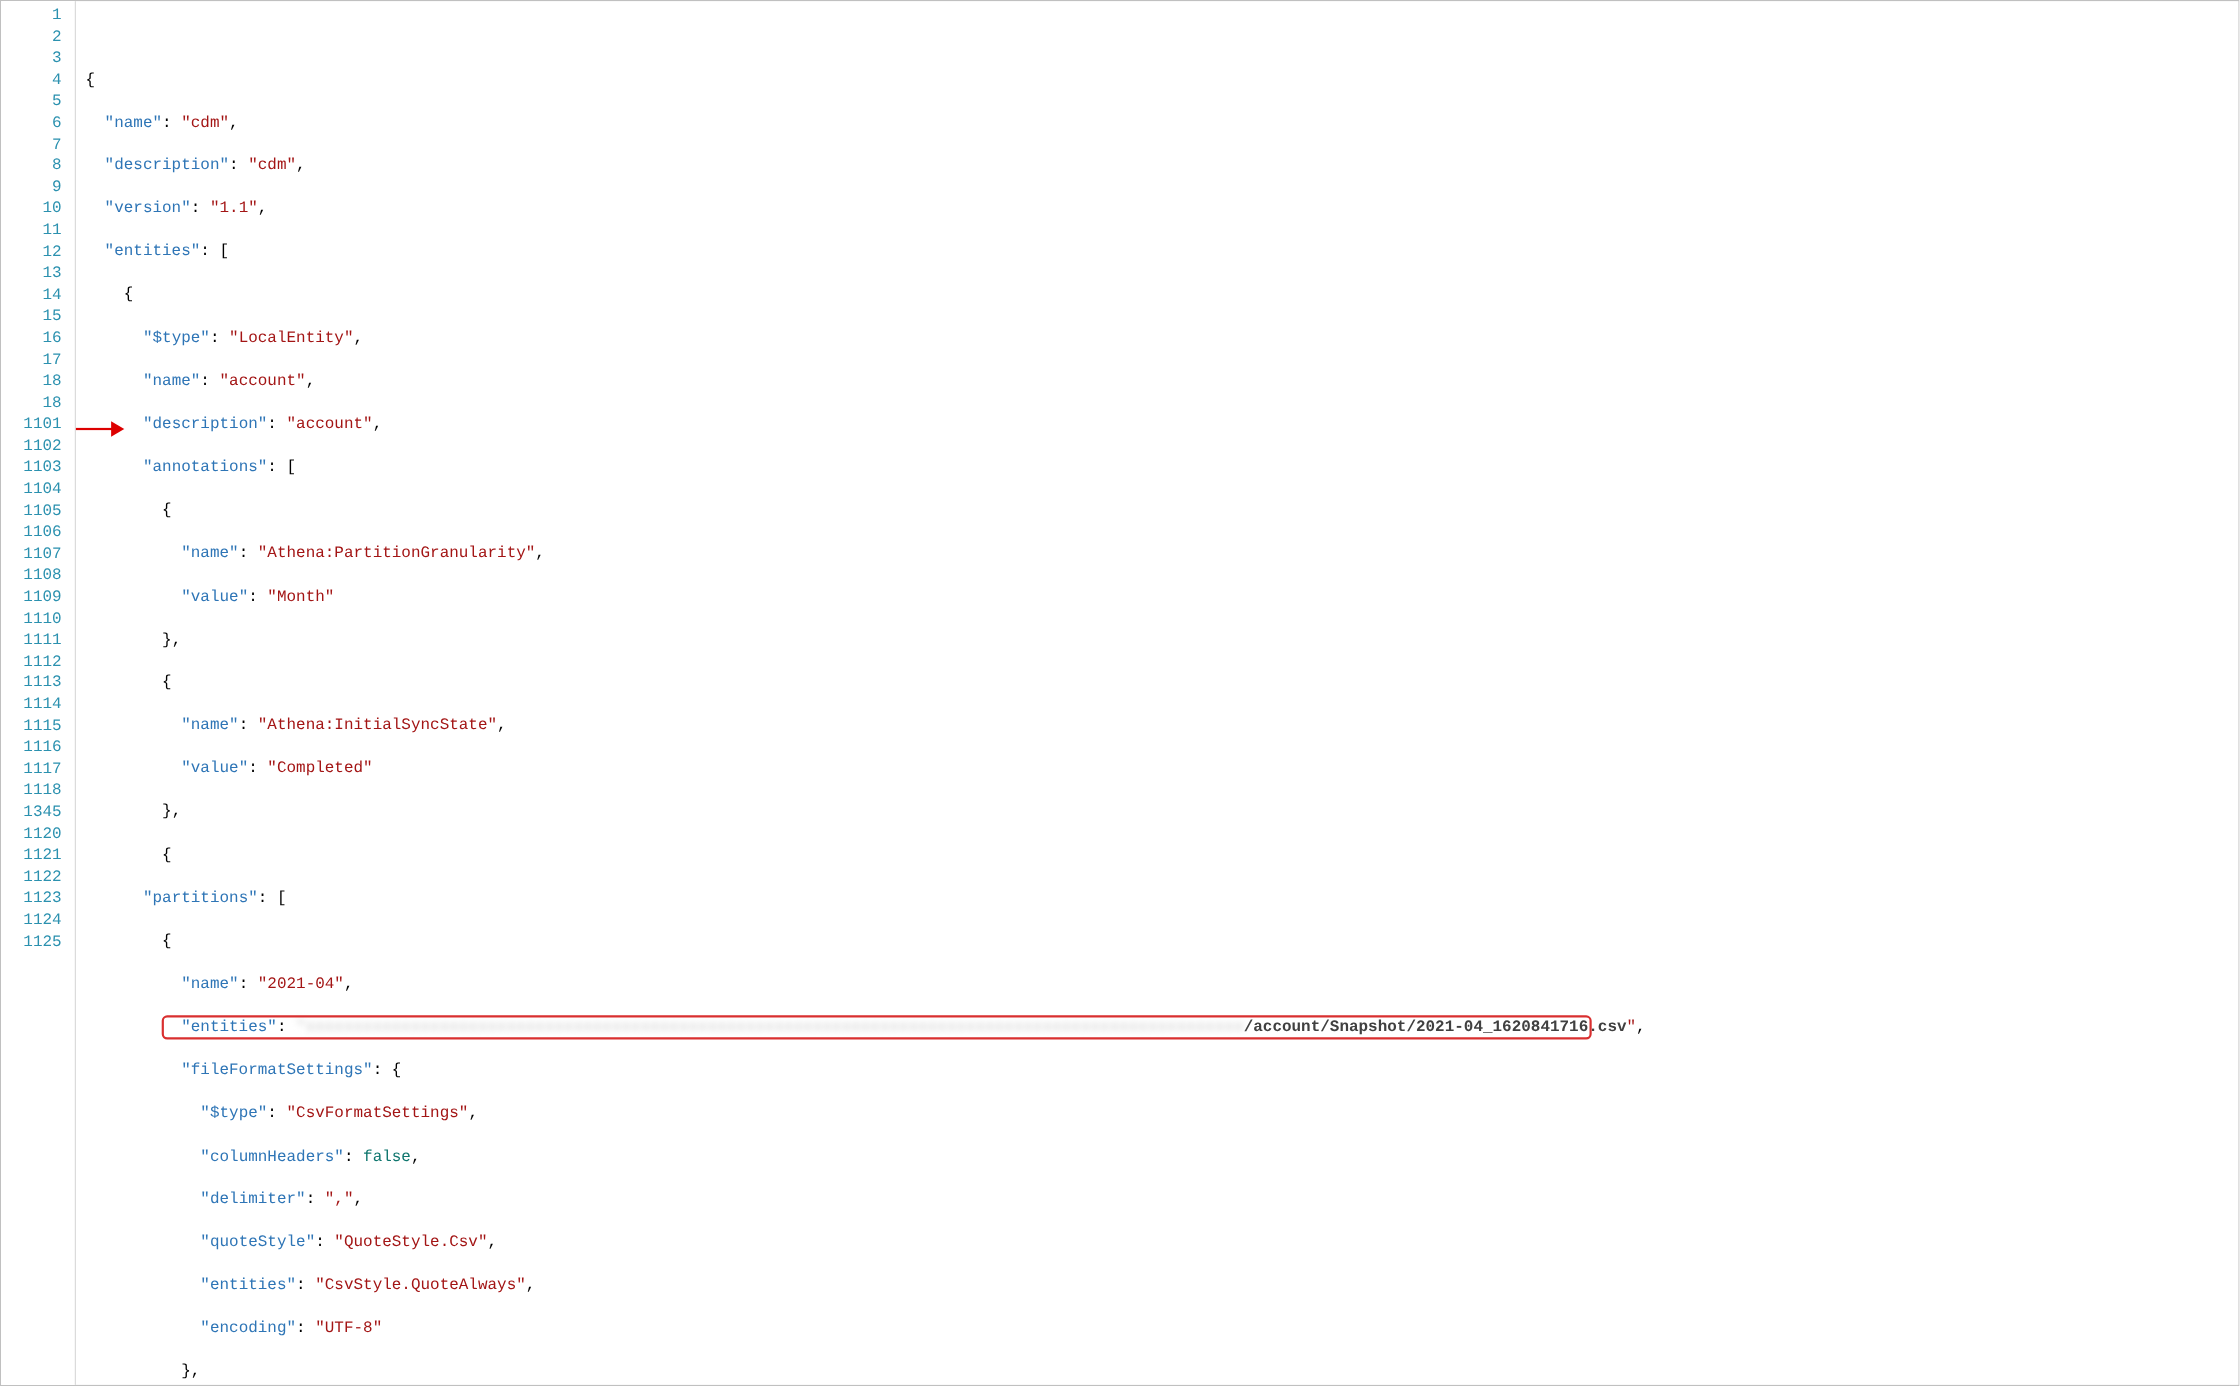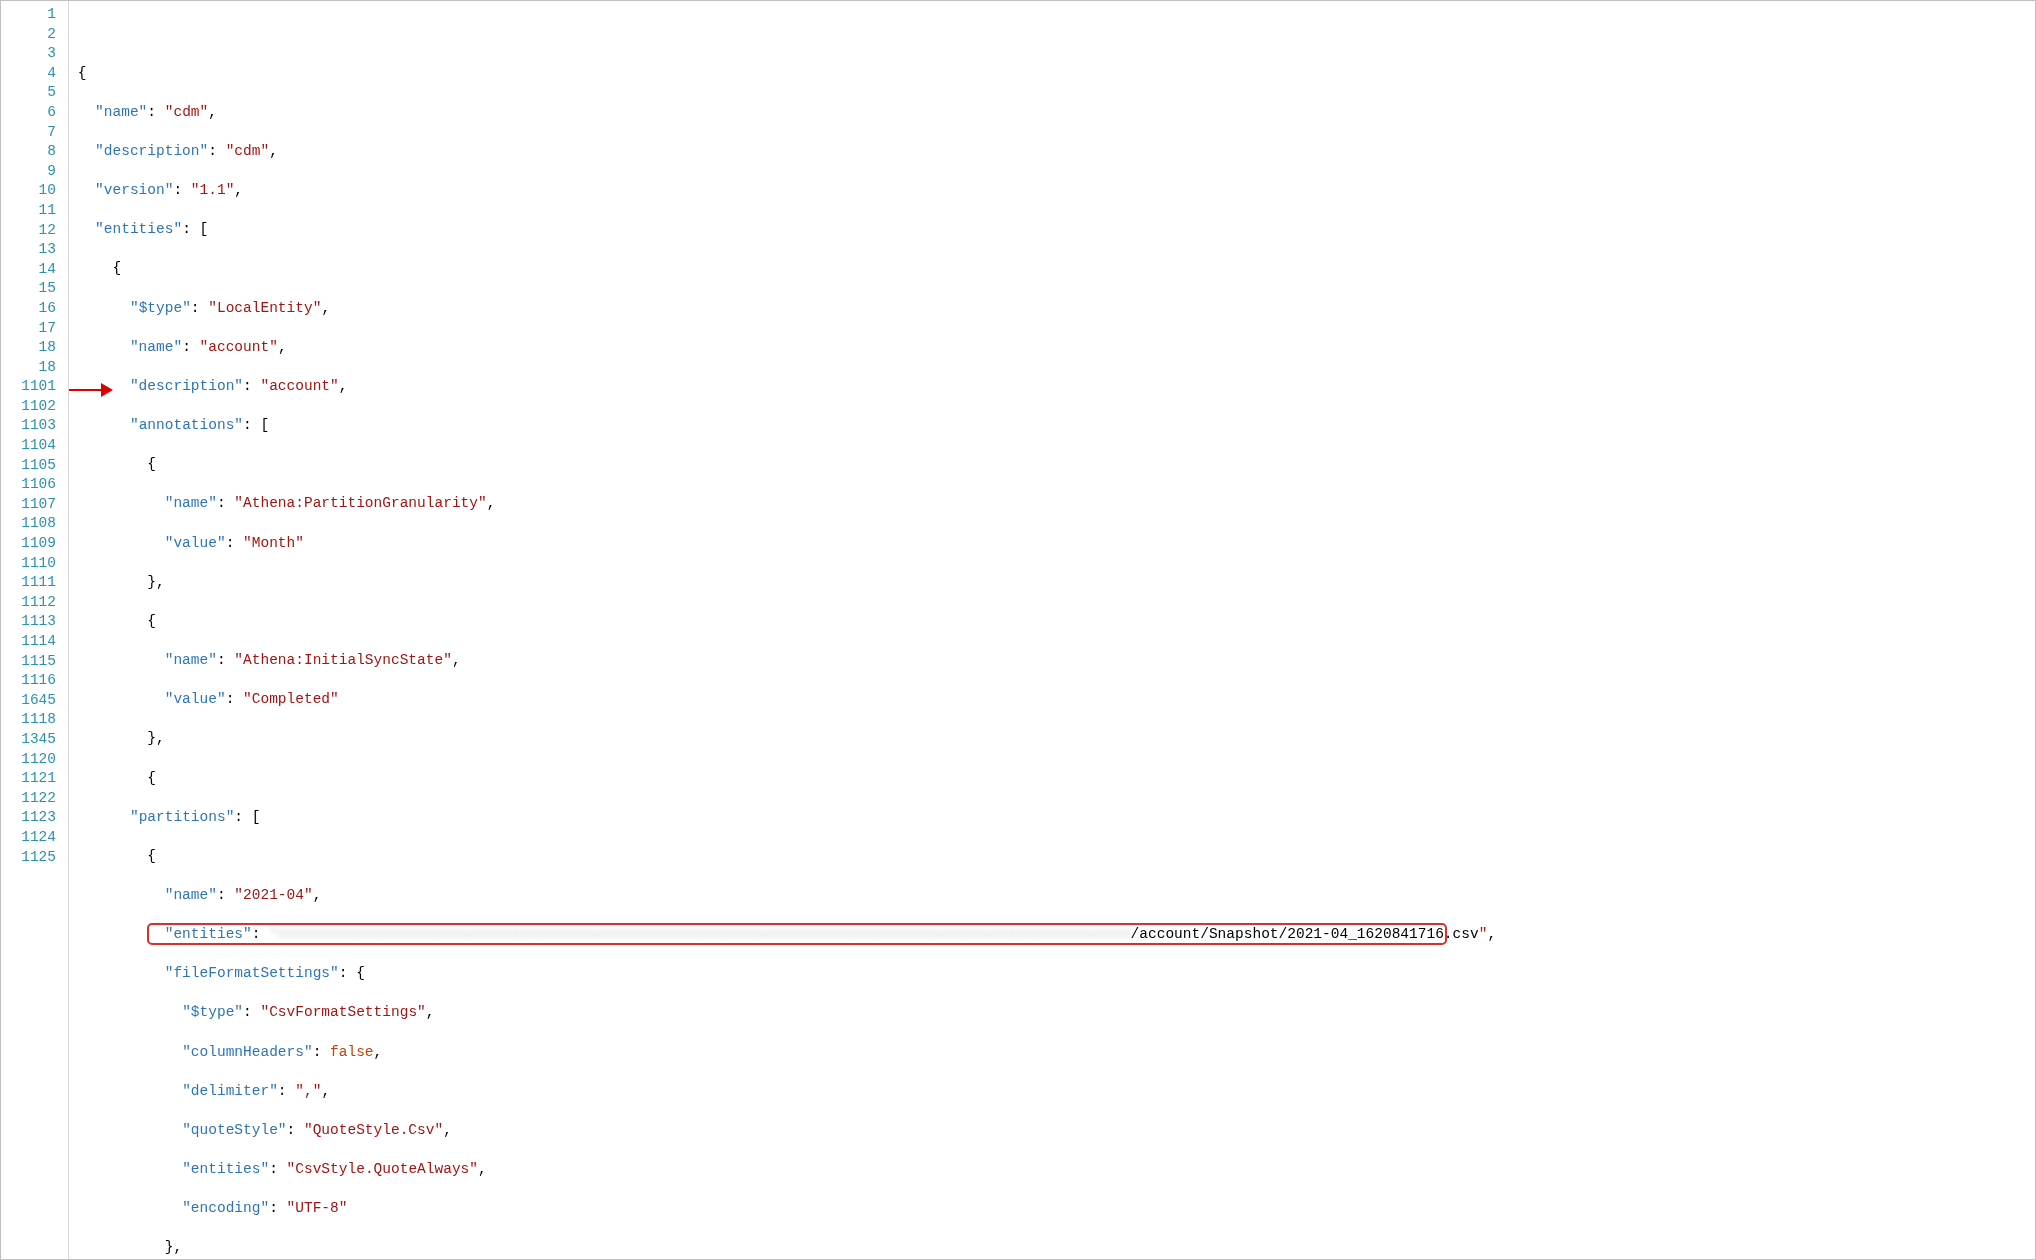--- a/index.html
+++ b/index.html
@@ -32,21 +32,21 @@
     flex: 1;
     padding: 4px 8px 4px 0;
     white-space: pre;
     position: relative;
     overflow: hidden;
   }
   .row { height: 19.6px; position: relative; }
   .brace, .bracket, .colon, .comma { color: #000000; }
   .key { color: #2e75b6; }
   .str { color: #a31515; }
-  .lit { color: #c2410c; }
+  .lit { color: #0f766e; }
   .redact-box {
     position: absolute;
     border: 2px solid #d92f2f;
     border-radius: 5px;
     background: rgba(255,255,255,0);
   }
   .blur {
     filter: blur(3px);
     color: #c8c8c8;
   }
@@ -67,21 +67,21 @@
   }
   .arrow-head {
     position: absolute;
     top: 0px;
     left: 34px;
     width: 0; height: 0;
     border-top: 7px solid transparent;
     border-bottom: 7px solid transparent;
     border-left: 12px solid #d00;
   }
-  .path-tail { color:#000000; }
+  .path-tail { color:#404040;font-weight:bold; }
 </style>
 </head>
 <body>
 
 <div class="editor">
   <div class="gutter">
     <div class="ln row">1</div>
     <div class="ln row">2</div>
     <div class="ln row">3</div>
     <div class="ln row">4</div>
@@ -109,21 +109,21 @@
     <div class="ln row">1107</div>
     <div class="ln row">1108</div>
     <div class="ln row">1109</div>
     <div class="ln row">1110</div>
     <div class="ln row">1111</div>
     <div class="ln row">1112</div>
     <div class="ln row">1113</div>
     <div class="ln row">1114</div>
     <div class="ln row">1115</div>
     <div class="ln row">1116</div>
-    <div class="ln row">1645</div>
+    <div class="ln row">1117</div>
     <div class="ln row">1118</div>
     <div class="ln row">1345</div>
     <div class="ln row">1120</div>
     <div class="ln row">1121</div>
     <div class="ln row">1122</div>
     <div class="ln row">1123</div>
     <div class="ln row">1124</div>
     <div class="ln row">1125</div>
   </div>
 

